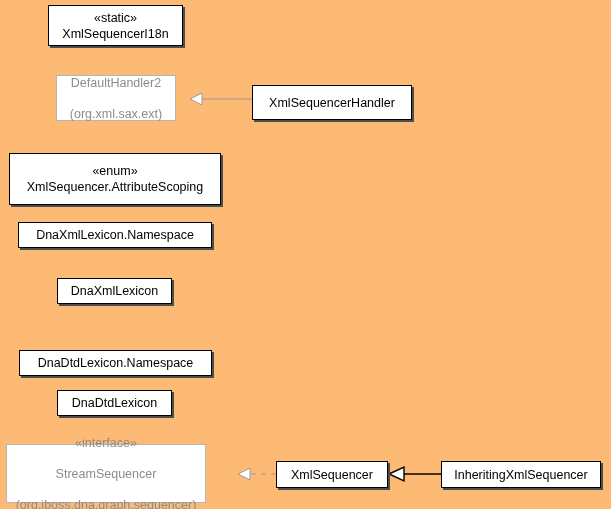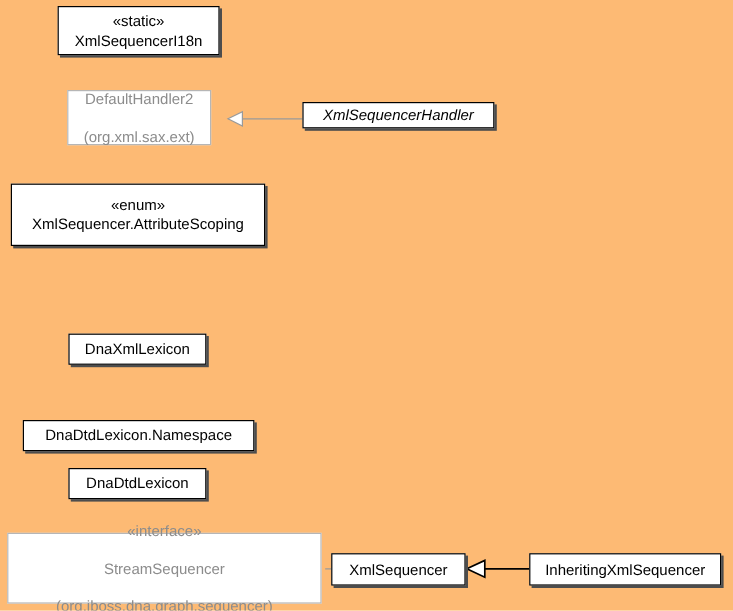--- a/index.html
+++ b/index.html
@@ -86,43 +86,46 @@
   <div class="uml-box solid" style="left:48px; top:5px; width:135px; height:41px;">
     <span class="box-line stereotype">«static»</span>
     <span class="box-line">XmlSequencerI18n</span>
   </div>
 
   <div class="uml-box ghost" style="left:56px; top:75px; width:120px; height:46px;">
     <span class="box-line">DefaultHandler2</span>
     <span class="box-line pkg">(org.xml.sax.ext)</span>
   </div>
 
-  <div class="uml-box solid" style="left:252px; top:85px; width:160px; height:22px;font-style:italic;">
+  <div class="uml-box solid" style="left:252px; top:85px; width:160px; height:35px;">
     <span class="box-line">XmlSequencerHandler</span>
   </div>
 
   <div class="uml-box solid" style="left:9px; top:153px; width:212px; height:52px;">
     <span class="box-line stereotype">«enum»</span>
     <span class="box-line">XmlSequencer.AttributeScoping</span>
   </div>
 
+  <div class="uml-box solid" style="left:18px; top:222px; width:194px; height:26px;">
+    <span class="box-line">DnaXmlLexicon.Namespace</span>
+  </div>
 
   <div class="uml-box solid" style="left:57px; top:278px; width:115px; height:26px;">
     <span class="box-line">DnaXmlLexicon</span>
   </div>
 
   <div class="uml-box solid" style="left:19px; top:350px; width:193px; height:26px;">
     <span class="box-line">DnaDtdLexicon.Namespace</span>
   </div>
 
   <div class="uml-box solid" style="left:57px; top:390px; width:115px; height:26px;">
     <span class="box-line">DnaDtdLexicon</span>
   </div>
 
-  <div class="uml-box ghost" style="left:6px; top:444px; width:262px; height:59px;">
+  <div class="uml-box ghost" style="left:6px; top:444px; width:200px; height:59px;">
     <span class="box-line stereotype">«interface»</span>
     <span class="box-line">StreamSequencer</span>
     <span class="box-line pkg">(org.jboss.dna.graph.sequencer)</span>
   </div>
 
   <div class="uml-box solid" style="left:276px; top:461px; width:112px; height:27px;">
     <span class="box-line">XmlSequencer</span>
   </div>
 
   <div class="uml-box solid" style="left:441px; top:461px; width:160px; height:27px;">

